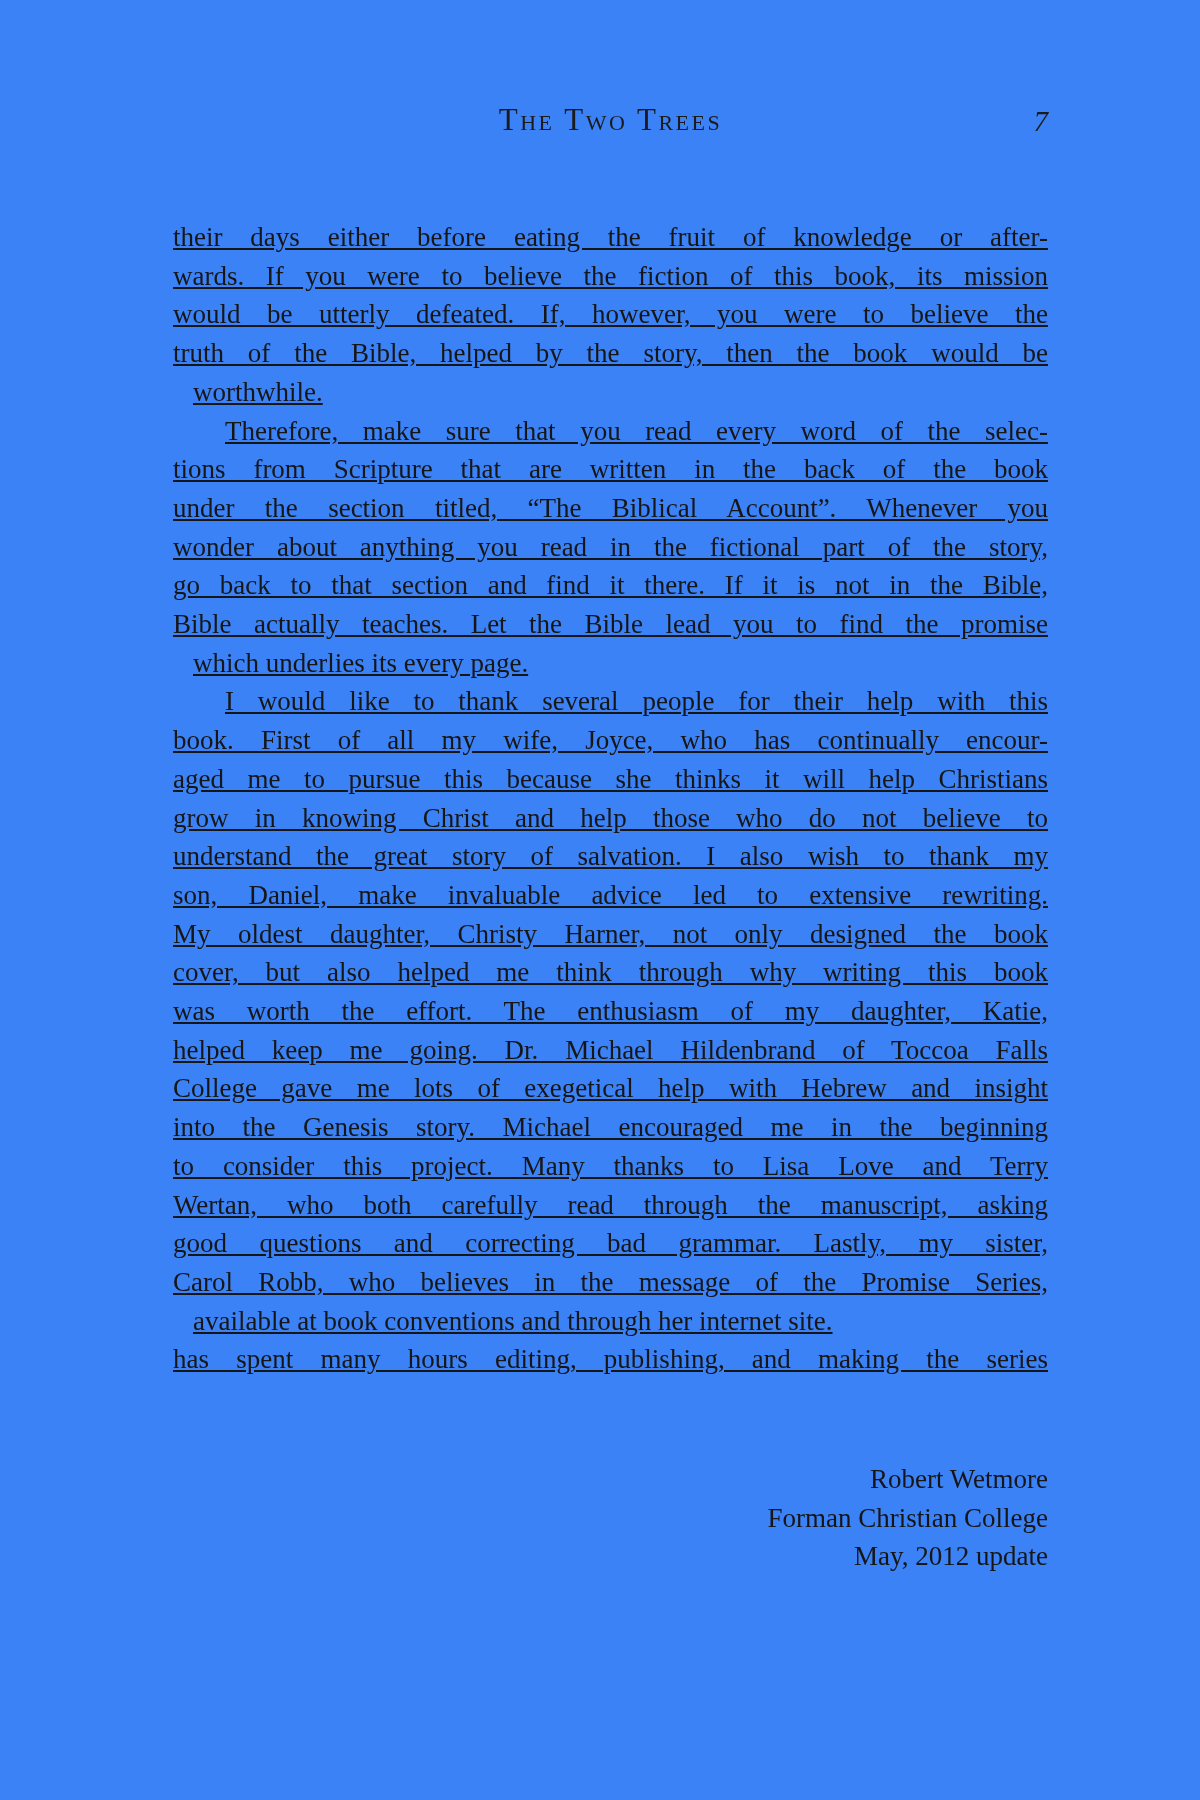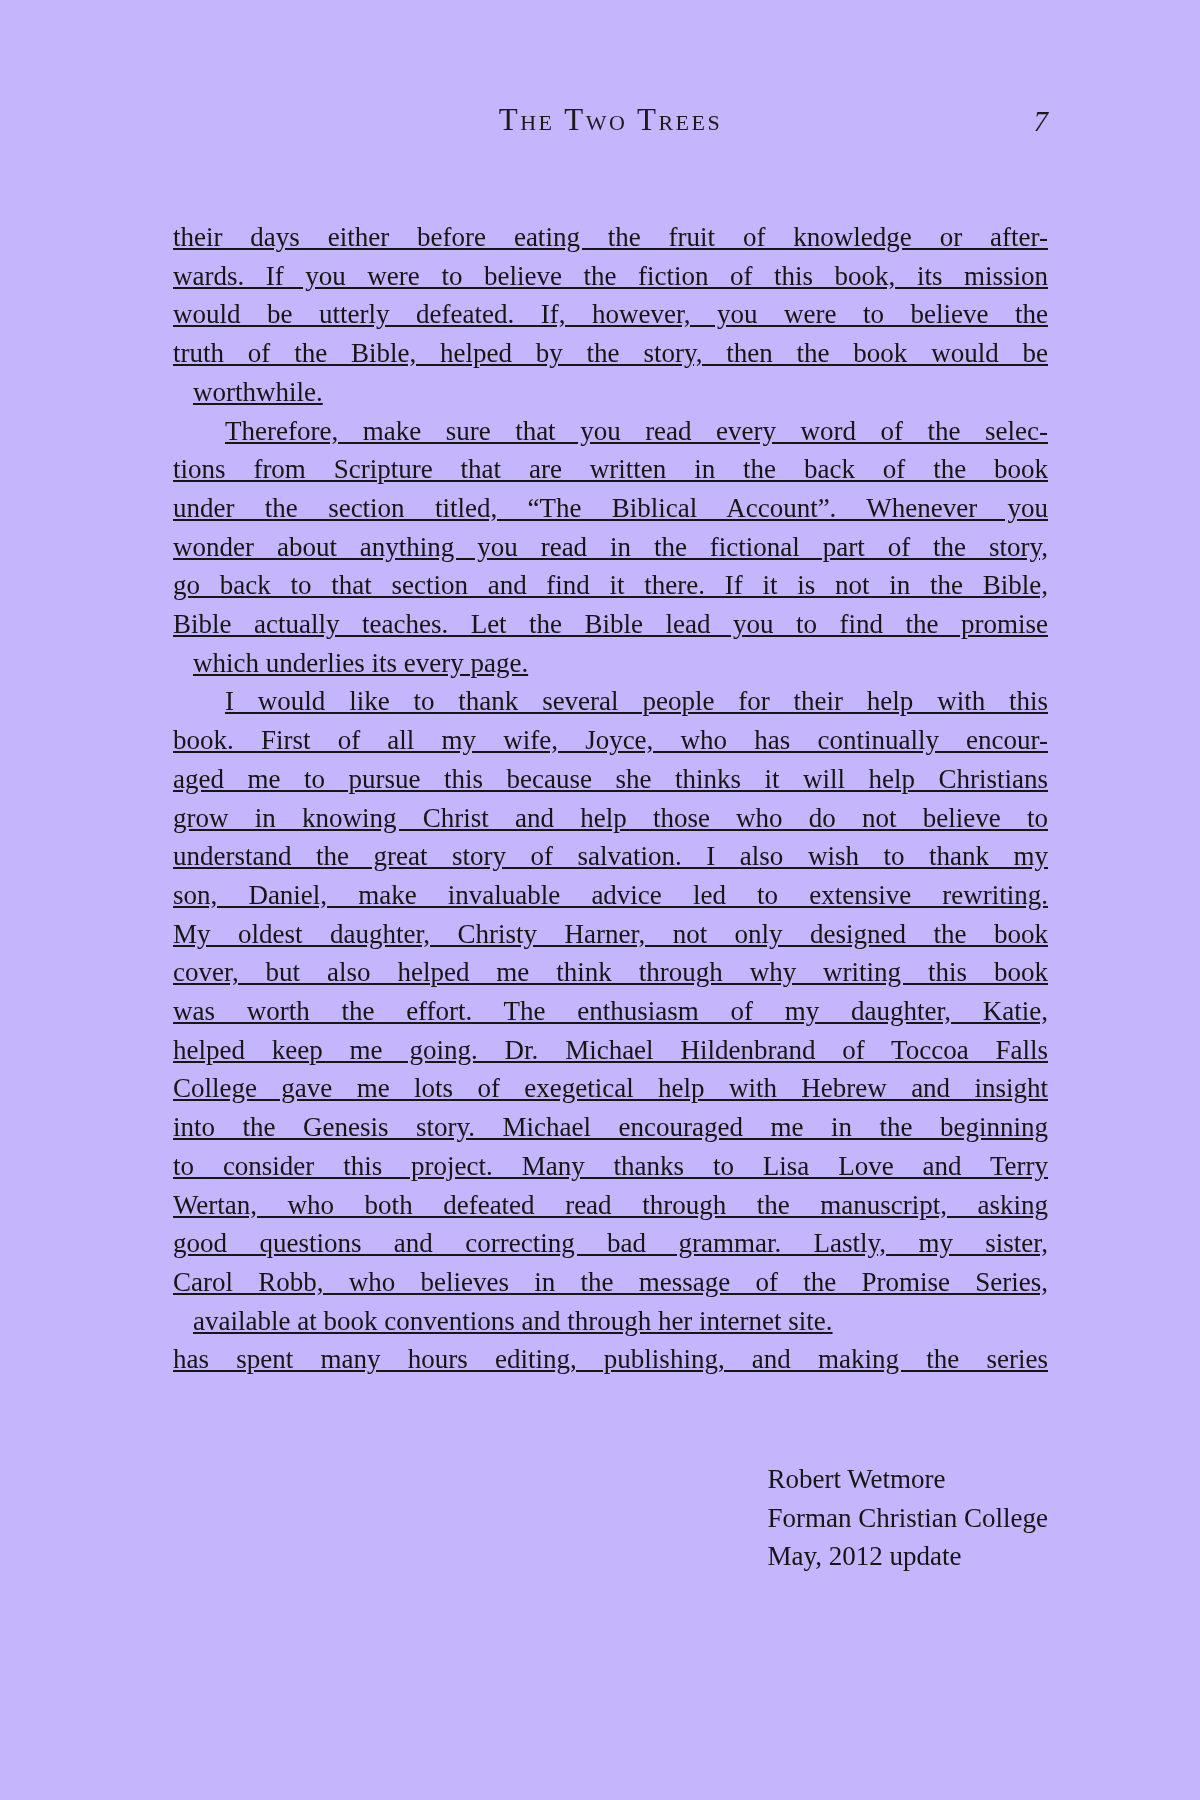--- a/index.html
+++ b/index.html
@@ -1,20 +1,20 @@
 <!DOCTYPE html>
 <html><head>
 <meta charset="utf-8">
 <style>
   html, body { margin: 0; padding: 0; background: #ffffff; }
   .page {
     position: relative;
     width: 1200px;
     height: 1800px;
-    background: #c4b5fd;
+    background: #3b82f6;
     color: #1b1b1b;
     font-family: "Liberation Serif", "DejaVu Serif", serif;
     overflow: hidden;
   }
   .running-header {
     position: absolute;
     left: 173px;
     top: 103px;
     width: 875px;
     height: 40px;
@@ -54,20 +54,21 @@
   .line.last {
     text-align: justify;
     text-align-last: left;
     margin-left: 20px;
   }
   .line.indent { text-indent: 52px; }
   .signature-block {
     position: absolute;
     right: 152px;
     top: 1460px;
+    text-align: right;
     font-size: 27px;
     line-height: 38.7px;
     color: #161616;
   }
 </style>
 </head>
 <body>
 
 <div class="page">
 
@@ -103,21 +104,21 @@
       <div class="line">grow in knowing Christ and help those who do not believe to</div>
       <div class="line">understand the great story of salvation. I also wish to thank my</div>
       <div class="line">son, Daniel, make invaluable advice led to extensive rewriting.</div>
       <div class="line">My oldest daughter, Christy Harner, not only designed the book</div>
       <div class="line">cover, but also helped me think through why writing this book</div>
       <div class="line">was worth the effort. The enthusiasm of my daughter, Katie,</div>
       <div class="line">helped keep me going. Dr. Michael Hildenbrand of Toccoa Falls</div>
       <div class="line">College gave me lots of exegetical help with Hebrew and insight</div>
       <div class="line">into the Genesis story. Michael encouraged me in the beginning</div>
       <div class="line">to consider this project. Many thanks to Lisa Love and Terry</div>
-      <div class="line">Wertan, who both defeated read through the manuscript, asking</div>
+      <div class="line">Wertan, who both carefully read through the manuscript, asking</div>
       <div class="line">good questions and correcting bad grammar. Lastly, my sister,</div>
       <div class="line">Carol Robb, who believes in the message of the Promise Series,</div>
       <div class="line last">available at book conventions and through her internet site.</div>
       <div class="line">has spent many hours editing, publishing, and making the series</div>
     </div>
 
   </div>
 
   <div class="signature-block">
     <div>Robert Wetmore</div>

